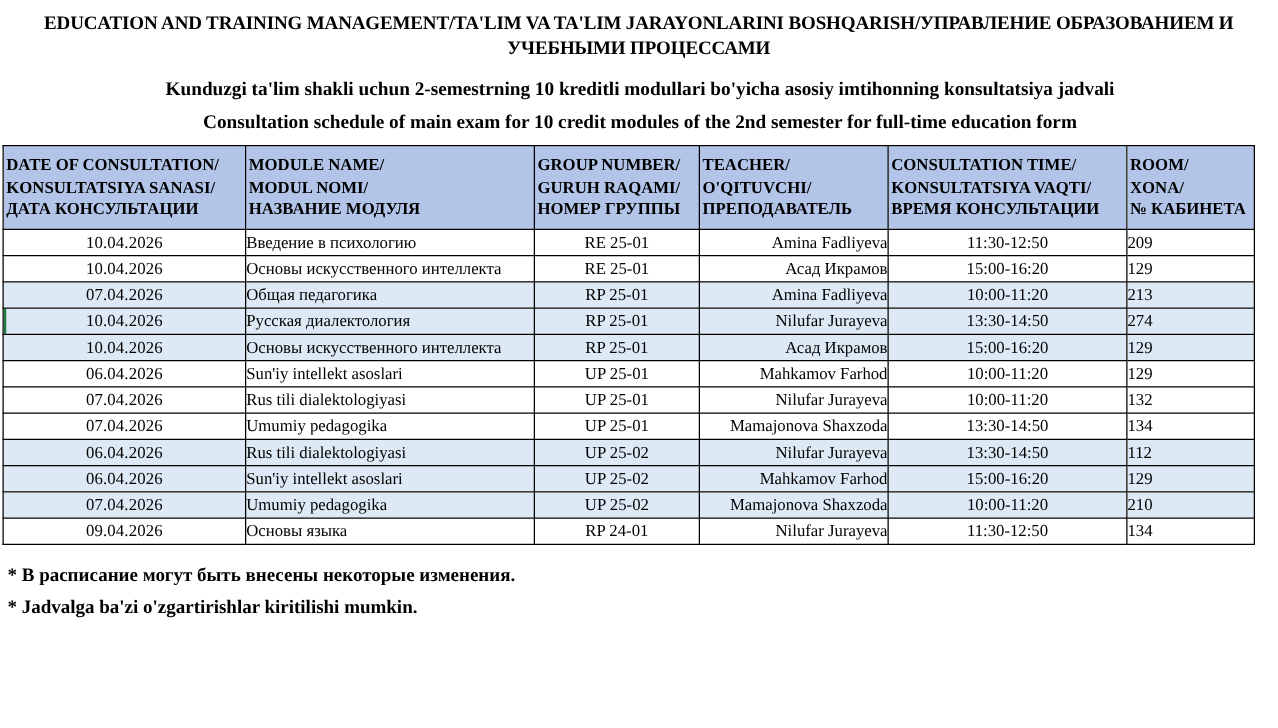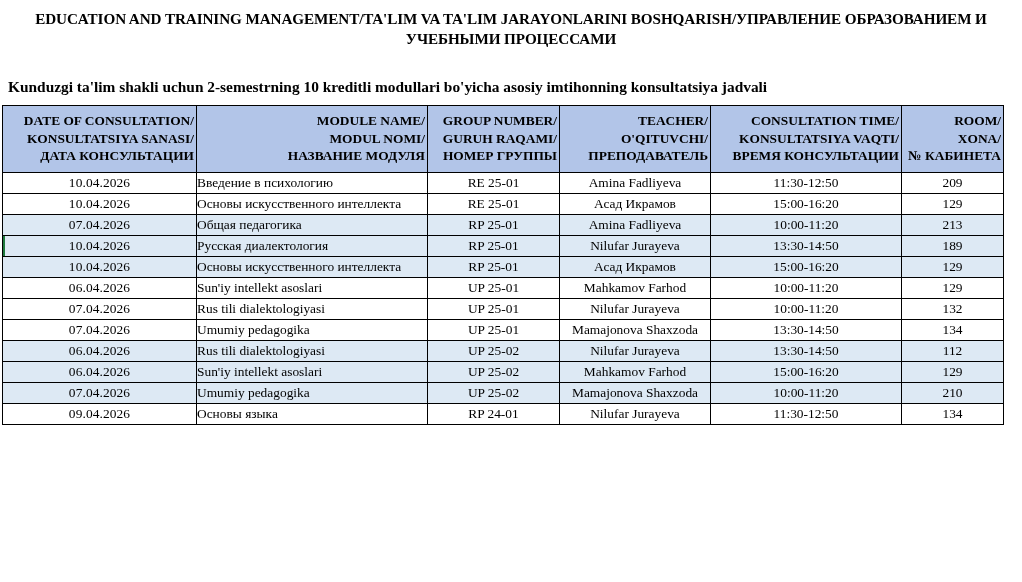--- a/index.html
+++ b/index.html
@@ -32,25 +32,24 @@
     text-align: center;
     line-height: 1.32;
     letter-spacing: -0.1px;
   }
   .subtitle-block {
     padding: 10px 6px 0 6px;
   }
   .subtitle {
     font-size: 15.4px;
     font-weight: bold;
-    text-align: left;
+    text-align: center;
     line-height: 1.05;
     padding: 5px 0 5px 2px;
     white-space: nowrap;
-    margin-top: 15px;
   }
 
   
   .table-wrap {
     padding: 5px 0 0 2px;
   }
   table.schedule {
     border-collapse: collapse;
     table-layout: fixed;
     width: 1001px;
@@ -62,44 +61,44 @@
     padding: 0;
     font-weight: normal;
     vertical-align: middle;
     overflow: hidden;
     white-space: nowrap;
   }
   table.schedule thead th {
     background: #b2c5e8;
     font-weight: bold;
     font-size: 13.4px;
-    text-align: right;
+    text-align: left;
     padding: 6px 2px 7px 2px;
     line-height: 1.30;
   }
   .hdr-line { display: block; }
 
   table.schedule tbody td {
     height: 20px;
     line-height: 20px;
     font-size: 13.4px;
   }
   td.c-date {
     text-align: center;
     font-weight: bold;
     letter-spacing: 0.1px;
   }
   td.c-module {
     text-align: left;
     padding-left: 5px;
   }
   td.c-group  { text-align: center; }
-  td.c-teacher{ text-align: center; padding-left: 5px; }
+  td.c-teacher{ text-align: right; padding-left: 5px; }
   td.c-time   { text-align: center; }
-  td.c-room   { text-align: center; }
+  td.c-room   { }
 
   tr.shaded td { background: #dde9f4; }
   tr.plain  td { background: #ffffff; }
 
   
   tr.selected td.c-date {
     box-shadow: inset 2px 0 0 0 #1f7a3d;
   }
 
   
@@ -118,20 +117,21 @@
 <body>
 
 <div class="page">
 
   <div class="title-block">
     <div class="main-title">EDUCATION AND TRAINING MANAGEMENT/TA'LIM VA TA'LIM JARAYONLARINI BOSHQARISH/УПРАВЛЕНИЕ ОБРАЗОВАНИЕМ И  УЧЕБНЫМИ ПРОЦЕССАМИ</div>
   </div>
 
   <div class="subtitle-block">
     <div class="subtitle">Kunduzgi ta'lim shakli uchun 2-semestrning 10 kreditli modullari bo'yicha asosiy imtihonning konsultatsiya jadvali</div>
+    <div class="subtitle">Consultation schedule of main exam for 10 credit modules of the 2nd semester for full-time education form</div>
   </div>
 
   <div class="table-wrap">
     <table class="schedule">
       <colgroup>
         <col style="width:194px">
         <col style="width:231px">
         <col style="width:132px">
         <col style="width:151px">
         <col style="width:191px">
@@ -195,21 +195,21 @@
             <td class="c-teacher">Amina Fadliyeva</td>
             <td class="c-time">10:00-11:20</td>
             <td class="c-room">213</td>
           </tr>
           <tr class="shaded selected">
             <td class="c-date">10.04.2026</td>
             <td class="c-module">Русская диалектология</td>
             <td class="c-group">RP 25-01</td>
             <td class="c-teacher">Nilufar Jurayeva</td>
             <td class="c-time">13:30-14:50</td>
-            <td class="c-room">189</td>
+            <td class="c-room">274</td>
           </tr>
           <tr class="shaded">
             <td class="c-date">10.04.2026</td>
             <td class="c-module">Основы искусственного интеллекта</td>
             <td class="c-group">RP 25-01</td>
             <td class="c-teacher">Асад Икрамов</td>
             <td class="c-time">15:00-16:20</td>
             <td class="c-room">129</td>
           </tr>
           <tr class="plain">
@@ -266,15 +266,17 @@
             <td class="c-group">RP 24-01</td>
             <td class="c-teacher">Nilufar Jurayeva</td>
             <td class="c-time">11:30-12:50</td>
             <td class="c-room">134</td>
           </tr>
         </tbody>
     </table>
   </div>
 
   <div class="notes">
+    <div class="note">* В расписание могут быть внесены некоторые изменения.</div>
+    <div class="note">* Jadvalga ba'zi o'zgartirishlar kiritilishi mumkin.</div>
   </div>
 
 </div>
 
 </body></html>

